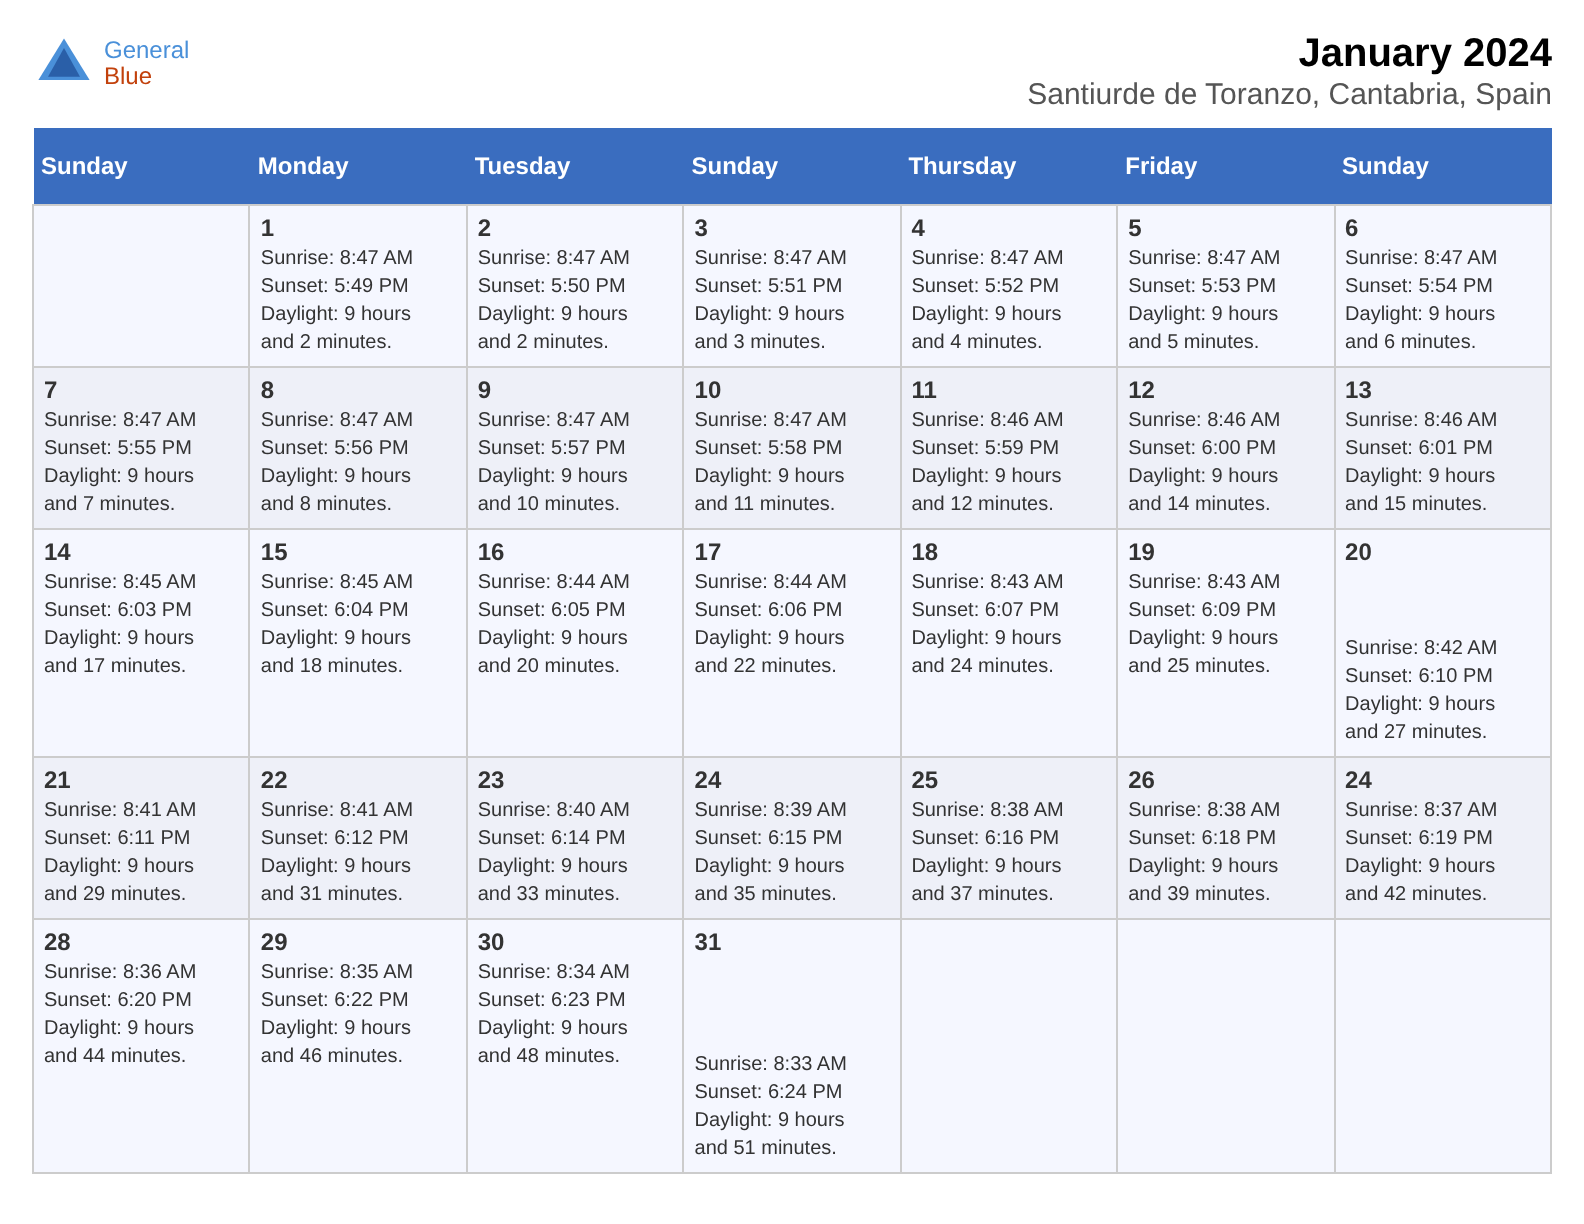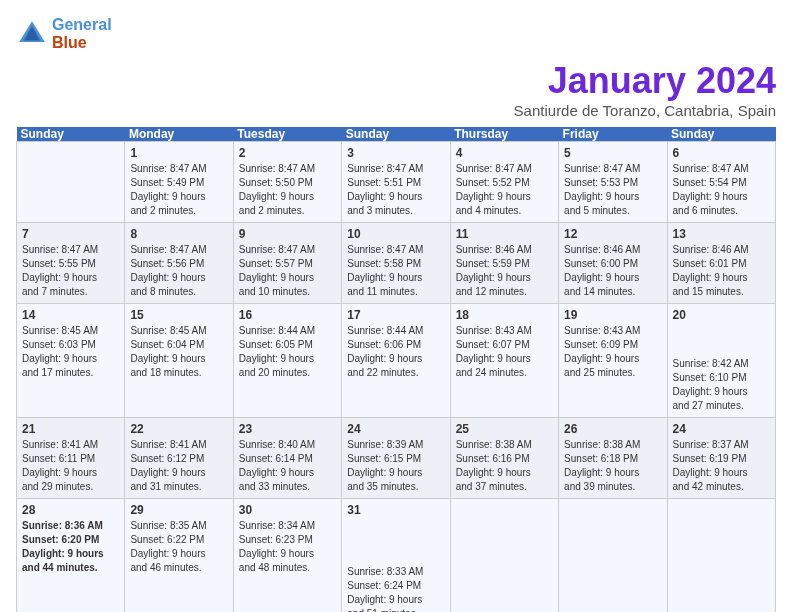--- a/index.html
+++ b/index.html
@@ -15,54 +15,53 @@
       justify-content: space-between;
       align-items: flex-start;
       margin-bottom: 8px;
     }
     .logo {
       display: flex;
       align-items: center;
       gap: 4px;
     }
     .logo-text {
-      font-size: 16px;
-      font-weight: bold;
+      font-size: 12px;
+      font-weight: normal;
       color: #333;
       line-height: 1.1;
     }
     .logo-text span {
       color: #4a90d9;
     }
     .logo-icon {
       width: 32px;
       height: 32px;
     }
     .title-block {
       text-align: right;
     }
     .month-title {
-      font-size: 36px;
+      font-size: 20px;
       font-weight: bold;
-      color: #6d28d9;
-      margin-top: 44px;
+      color: #000000;
     }
     .location {
       font-size: 15px;
       color: #555;
     }
     table {
       width: 100%;
       border-collapse: collapse;
       font-size: 11px;
     }
     thead tr th {
       background-color: #3a6dbf;
       color: #fff;
-      padding: 0 4px;
+      padding: 12px 4px;
       text-align: left;
       font-size: 12px;
       font-weight: bold;
     }
     tbody tr td {
       border: 1px solid #ccc;
       vertical-align: top;
       padding: 4px 5px;
       height: 80px;
       width: calc(100% / 7);
@@ -315,21 +314,21 @@
           <div class="day-num">24</div>
           <div class="day-info" style="white-space: pre-line;">Sunrise: 8:37 AM
 Sunset: 6:19 PM
 Daylight: 9 hours
 and 42 minutes.</div>
         </td>
       </tr>
       <tr>
         <td>
           <div class="day-num">28</div>
-          <div class="day-info" style="white-space: pre-line; font-weight: bold;">Sunrise: 8:36 AM
+          <div class="day-info" style="white-space: pre-line;">Sunrise: 8:36 AM
 Sunset: 6:20 PM
 Daylight: 9 hours
 and 44 minutes.</div>
         </td>
         <td>
           <div class="day-num">29</div>
           <div class="day-info" style="white-space: pre-line;">Sunrise: 8:35 AM
 Sunset: 6:22 PM
 Daylight: 9 hours
 and 46 minutes.</div>

